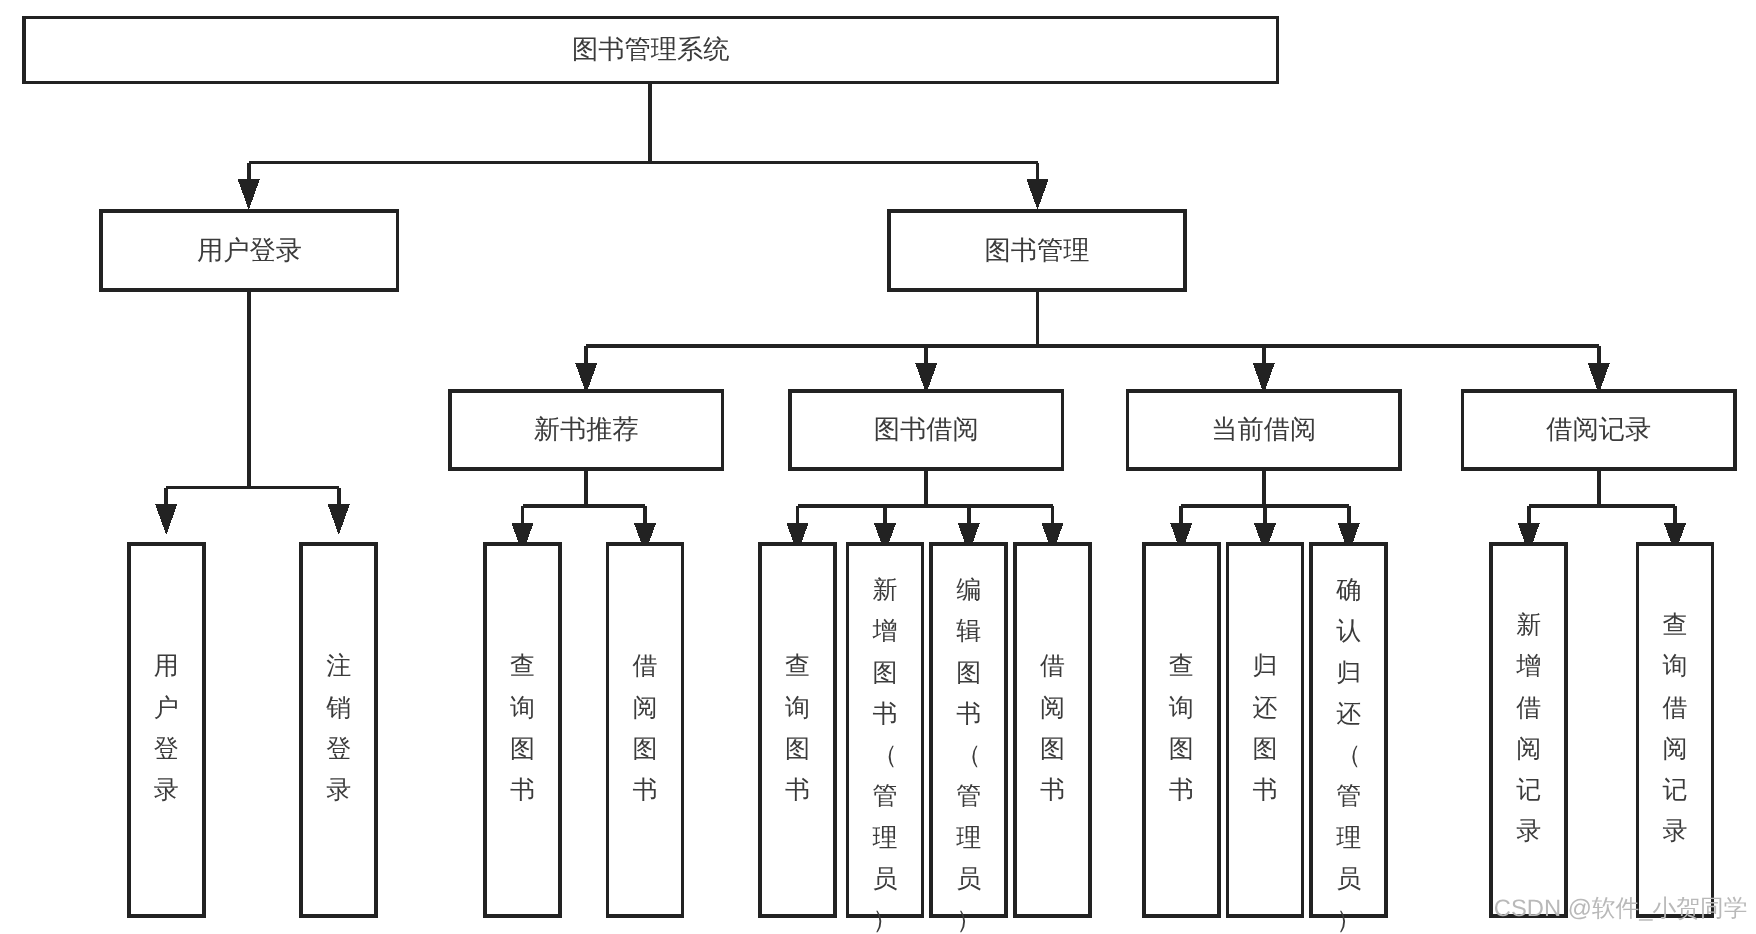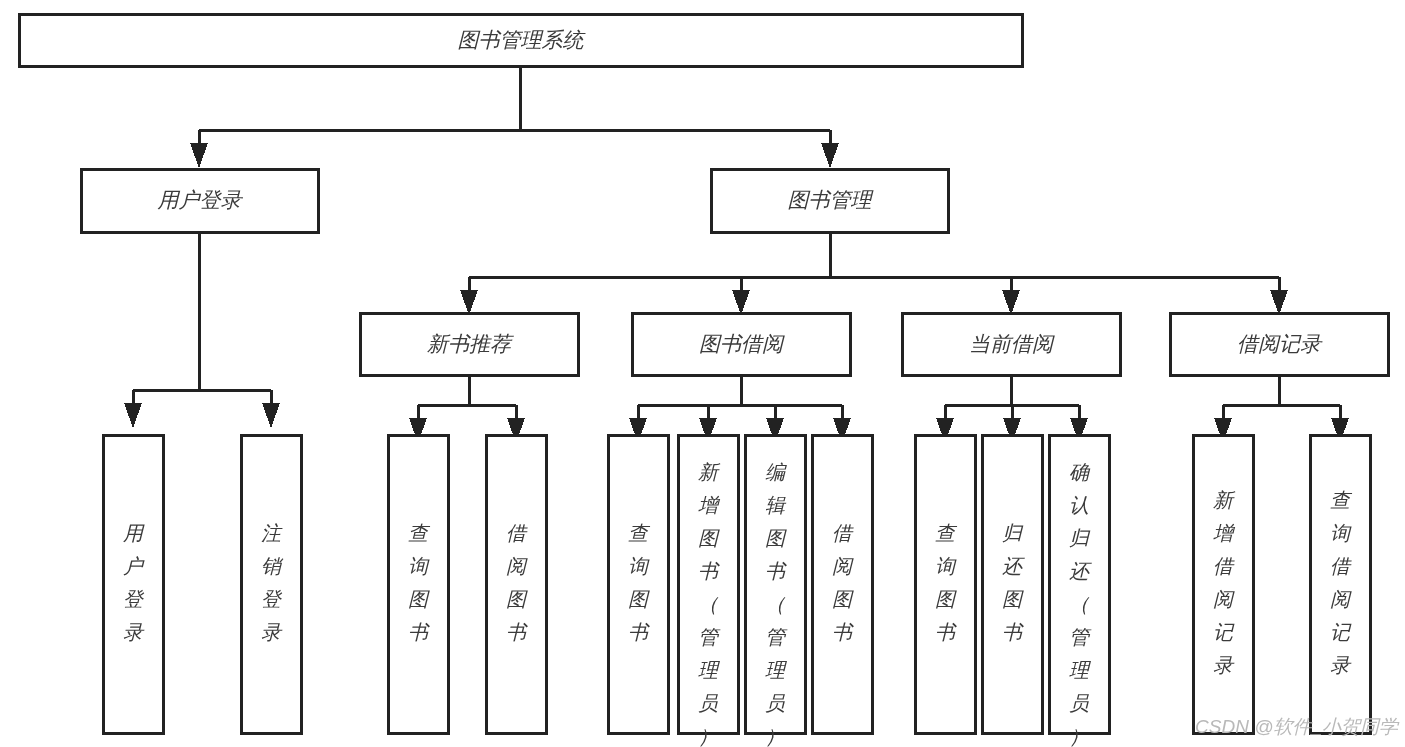--- a/index.html
+++ b/index.html
@@ -14,21 +14,20 @@
     font-family: "Liberation Sans", "DejaVu Sans", sans-serif;
     overflow: hidden;
     position: relative;
   }
   #diagram-root {
     position: absolute;
     left: 0;
     top: 0;
     width: 1405px;
     height: 747px;
-    font-style: italic;
   }
   svg#flow {
     display: block;
     width: 1405px;
     height: 747px;
     shape-rendering: crispEdges;
   }
   .node-rect {
     fill: #ffffff;
     stroke: #222222;

